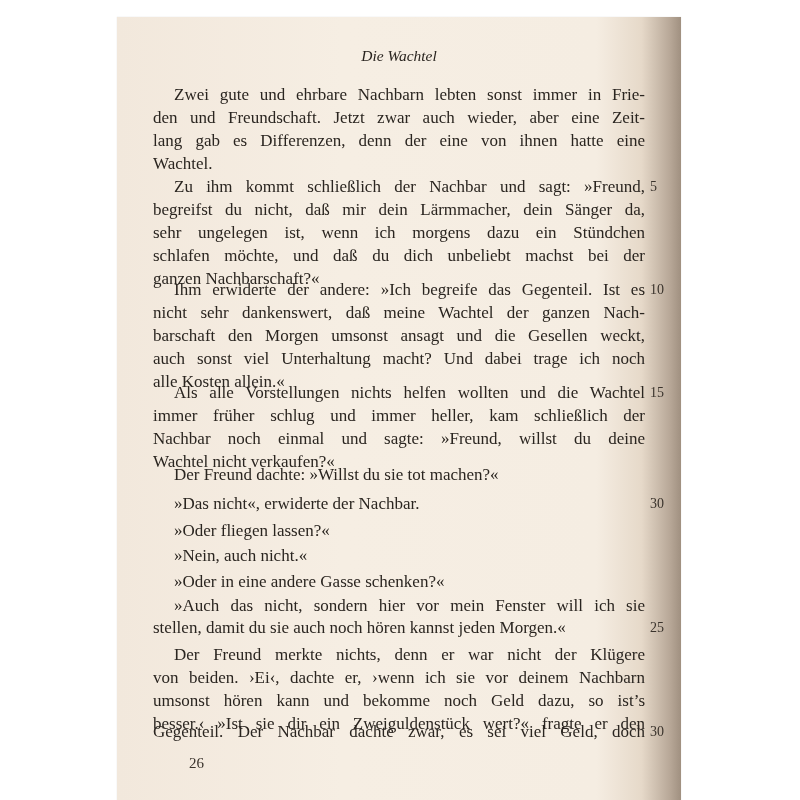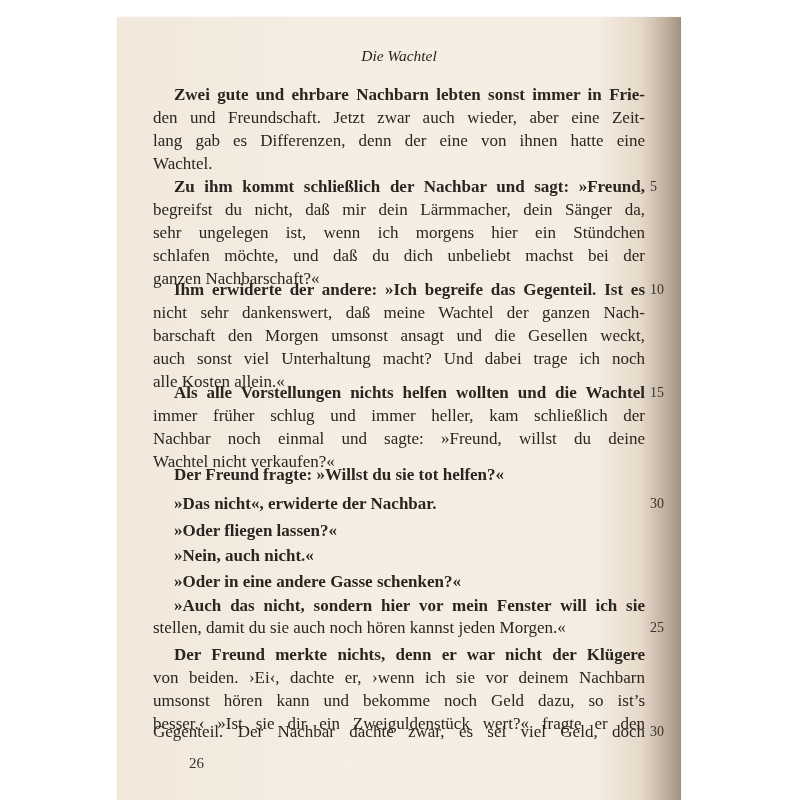--- a/index.html
+++ b/index.html
@@ -37,21 +37,21 @@
     left: 0; width: 492px;
     height: 20px;
     line-height: 20px;
     white-space: nowrap;
     font-family: "Liberation Serif", serif;
     font-size: 17px;
     text-align: justify;
     text-align-last: justify;
   }
   .line.last { text-align-last: left; }
-  .line.indent { padding-left: 21px; width: 471px; font-weight: bold; }
+  .line.indent { padding-left: 21px; width: 471px; }
   .lnum {
     position: absolute;
     left: 533px;
     font-family: "Liberation Serif", serif;
     font-size: 14px;
     color: #3a332c;
   }
   .folio {
     position: absolute;
     left: 36px; top: 738px;
@@ -68,36 +68,36 @@
   <div class="text">
     <div class="title">Die Wachtel</div>
 
     <div class="line indent" style="top:68px">Zwei gute und ehrbare Nachbarn lebten sonst immer in Frie-</div>
     <div class="line" style="top:91px">den und Freundschaft. Jetzt zwar auch wieder, aber eine Zeit-</div>
     <div class="line" style="top:114px">lang gab es Differenzen, denn der eine von ihnen hatte eine</div>
     <div class="line last" style="top:137px">Wachtel.</div>
 
     <div class="line indent" style="top:160px">Zu ihm kommt schließlich der Nachbar und sagt: »Freund,</div>
     <div class="line" style="top:183px">begreifst du nicht, daß mir dein Lärmmacher, dein Sänger da,</div>
-    <div class="line" style="top:206px">sehr ungelegen ist, wenn ich morgens hier ein Stündchen</div>
+    <div class="line" style="top:206px">sehr ungelegen ist, wenn ich morgens dazu ein Stündchen</div>
     <div class="line" style="top:229px">schlafen möchte, und daß du dich unbeliebt machst bei der</div>
     <div class="line last" style="top:252px">ganzen Nachbarschaft?«</div>
 
     <div class="line indent" style="top:260px; top:263px">Ihm erwiderte der andere: »Ich begreife das Gegenteil. Ist es</div>
     <div class="line" style="top:286px">nicht sehr dankenswert, daß meine Wachtel der ganzen Nach-</div>
     <div class="line" style="top:309px">barschaft den Morgen umsonst ansagt und die Gesellen weckt,</div>
     <div class="line" style="top:332px">auch sonst viel Unterhaltung macht? Und dabei trage ich noch</div>
     <div class="line last" style="top:355px">alle Kosten allein.«</div>
 
     <div class="line indent" style="top:366px">Als alle Vorstellungen nichts helfen wollten und die Wachtel</div>
     <div class="line" style="top:389px">immer früher schlug und immer heller, kam schließlich der</div>
     <div class="line" style="top:412px">Nachbar noch einmal und sagte: »Freund, willst du deine</div>
     <div class="line last" style="top:435px">Wachtel nicht verkaufen?«</div>
 
-    <div class="line indent last" style="top:446px; top:448px">Der Freund fragte: »Willst du sie tot helfen?«</div>
+    <div class="line indent last" style="top:446px; top:448px">Der Freund dachte: »Willst du sie tot machen?«</div>
     <div class="line indent last" style="top:477px">»Das nicht«, erwiderte der Nachbar.</div>
     <div class="line indent last" style="top:504px">»Oder fliegen lassen?«</div>
     <div class="line indent last" style="top:529px">»Nein, auch nicht.«</div>
     <div class="line indent last" style="top:555px">»Oder in eine andere Gasse schenken?«</div>
 
     <div class="line indent" style="top:579px">»Auch das nicht, sondern hier vor mein Fenster will ich sie</div>
     <div class="line last" style="top:601px">stellen, damit du sie auch noch hören kannst jeden Morgen.«</div>
 
     <div class="line indent" style="top:628px">Der Freund merkte nichts, denn er war nicht der Klügere</div>
     <div class="line" style="top:651px">von beiden. ›Ei‹, dachte er, ›wenn ich sie vor deinem Nachbarn</div>

